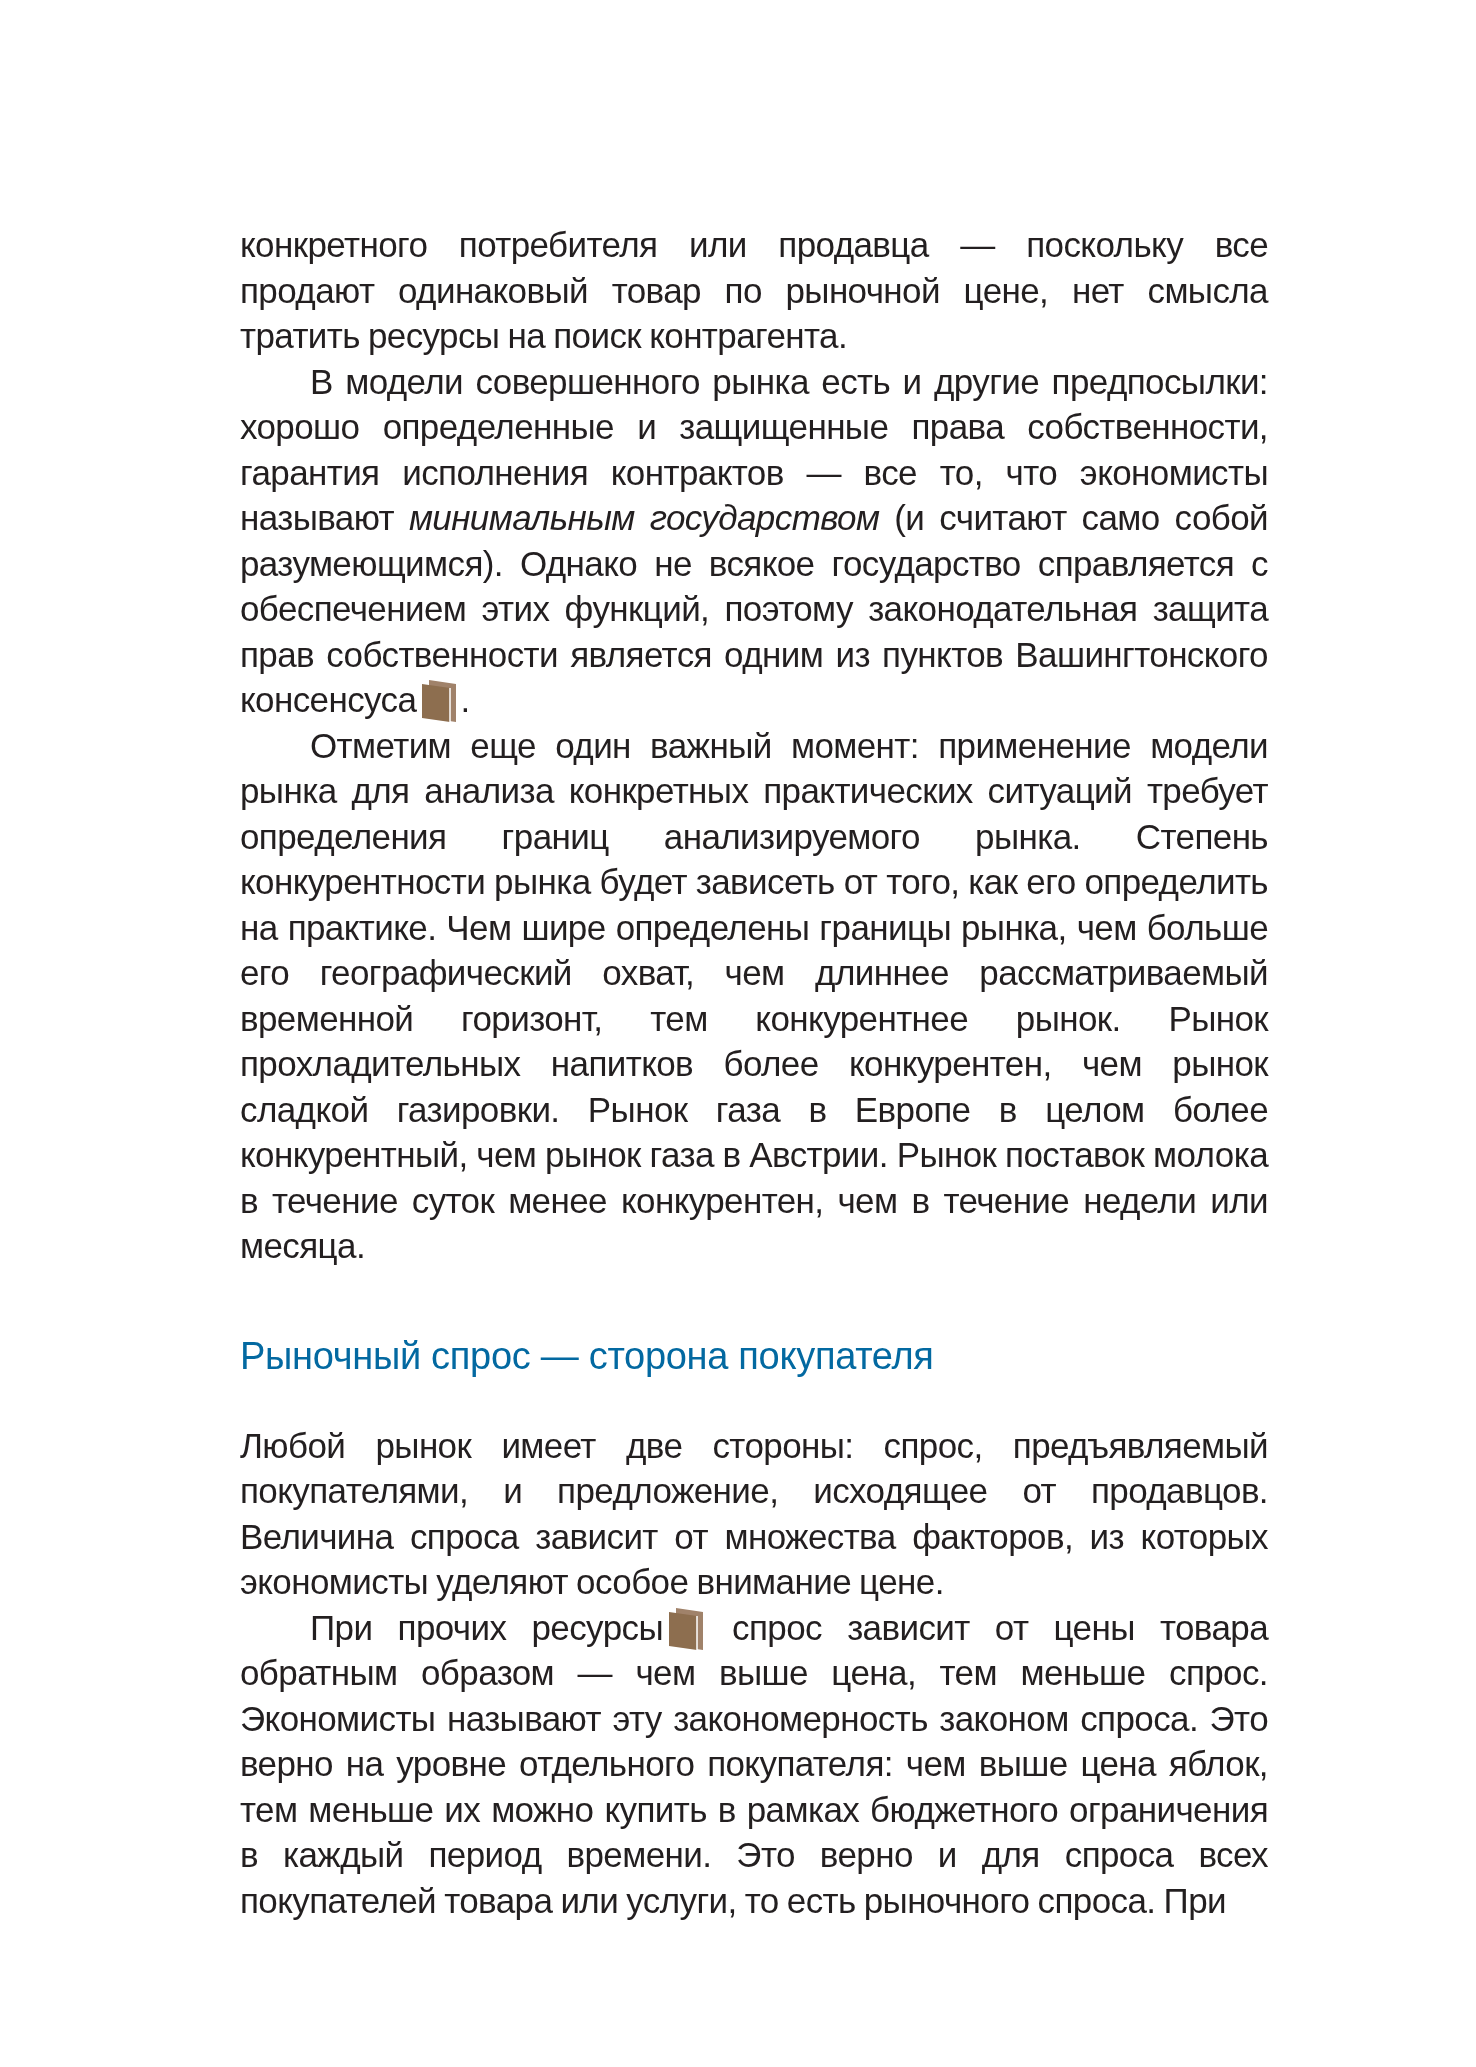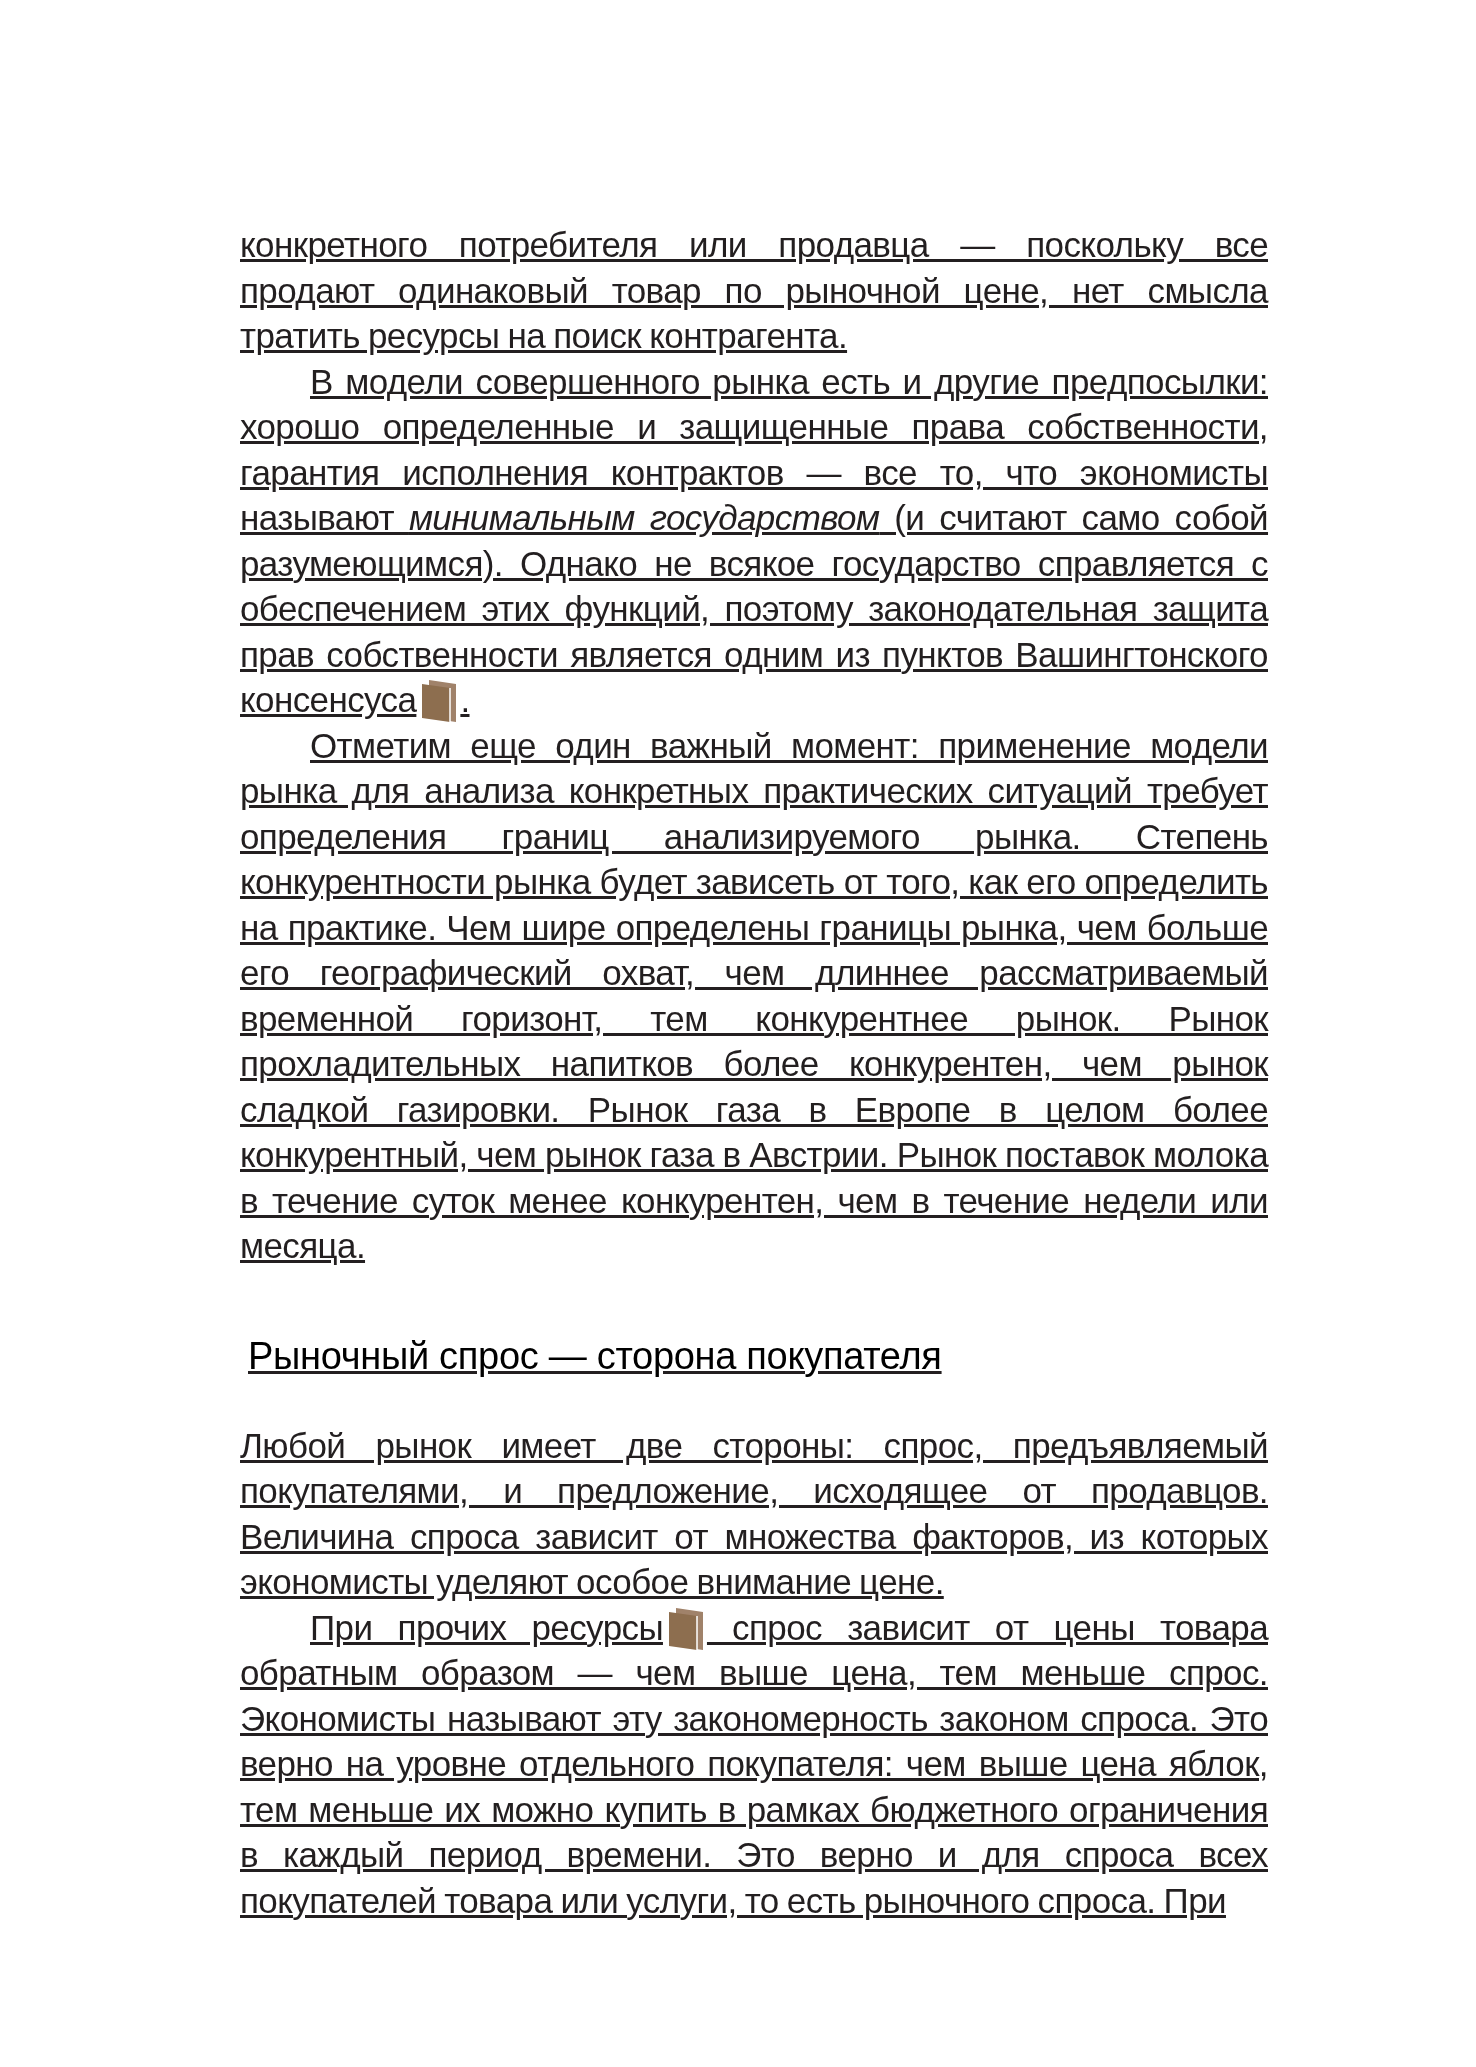--- a/index.html
+++ b/index.html
@@ -13,42 +13,41 @@
       position: relative;
       overflow: hidden;
       font-family: "Liberation Sans", sans-serif;
       color: #231f20;
     }
     .page {
       position: absolute;
       left: 240px;
       top: 222px;
       width: 1028px;
-      text-decoration: underline;
     }
     .para {
       font-size: 35px;
       line-height: 45.5px;
       margin: 0;
       text-align: justify;
       letter-spacing: -0.6px;
       word-spacing: -1px;
       hyphens: manual;
     }
     .para.indent {
       text-indent: 70px;
     }
     .para em {
       font-style: italic;
     }
     .heading {
       font-size: 38px;
       line-height: 46px;
-      color: #000000;
-      margin: 64px 0 44px 8px;
+      color: #0369a1;
+      margin: 64px 0 44px 0;
       font-weight: normal;
       letter-spacing: -0.3px;
     }
     .ref-icon {
       display: inline-block;
       position: relative;
       width: 34px;
       height: 40px;
       vertical-align: -8px;
       margin: 0 4px 0 6px;

